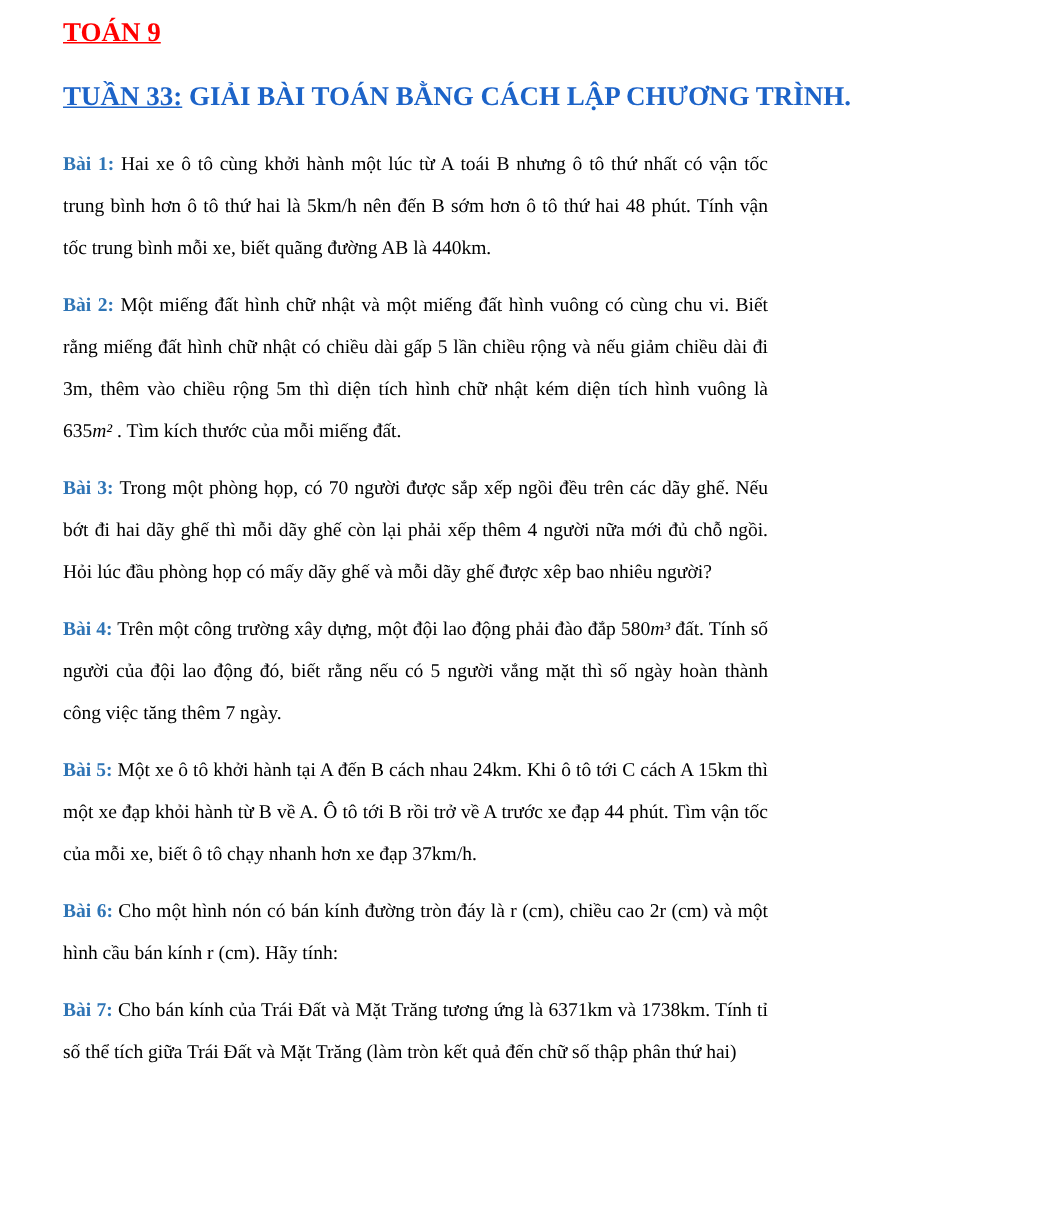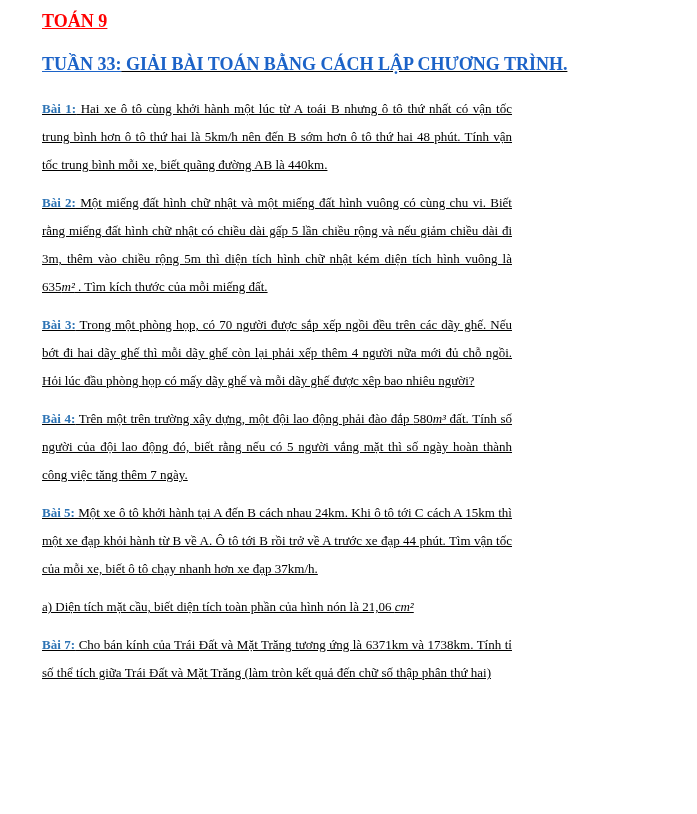--- a/index.html
+++ b/index.html
@@ -12,21 +12,20 @@
     height: 814px;
     overflow: hidden;
     font-family: "Liberation Serif", "DejaVu Serif", serif;
     color: #000000;
   }
   .page {
     box-sizing: border-box;
     width: 554px;
     height: 814px;
     padding: 10px 42px 0 42px;
-    text-decoration: underline;
   }
   .course {
     color: var(--course-red, #ff0000);
     font-size: 18px;
     font-weight: bold;
     text-decoration: underline;
     line-height: 22px;
   }
   .title-block {
     margin-top: 16px;
@@ -75,19 +74,19 @@
   <div class="course">TOÁN 9</div>
 
   <div class="title-block">
     <div class="title-line"><span class="title-underline">TUẦN 33:</span><span> GIẢI BÀI TOÁN BẰNG CÁCH LẬP CHƯƠNG TRÌNH.</span></div>
   </div>
 
   <div class="problems">
       <p class="para"><span class="label">Bài 1:</span><span class="body-text"> Hai xe ô tô cùng khởi hành một lúc từ A toái B nhưng ô tô thứ nhất có vận tốc trung bình hơn ô tô thứ hai là 5km/h nên đến B sớm hơn ô tô thứ hai 48 phút. Tính vận tốc trung bình mỗi xe, biết quãng đường AB là 440km.</span></p>
       <p class="para"><span class="label">Bài 2:</span><span class="body-text"> Một miếng đất hình chữ nhật và một miếng đất hình vuông có cùng chu vi. Biết rằng miếng đất hình chữ nhật có chiều dài gấp 5 lần chiều rộng và nếu giảm chiều dài đi 3m, thêm vào chiều rộng 5m thì diện tích hình chữ nhật kém diện tích hình vuông là </span><span class="math-num">635</span><span class="math-it">m²</span><span class="body-text"> . Tìm kích thước của mỗi miếng đất.</span></p>
       <p class="para"><span class="label">Bài 3:</span><span class="body-text"> Trong một phòng họp, có 70 người được sắp xếp ngồi đều trên các dãy ghế. Nếu bớt đi hai dãy ghế thì mỗi dãy ghế còn lại phải xếp thêm 4 người nữa mới đủ chỗ ngồi. Hỏi lúc đầu phòng họp có mấy dãy ghế và mỗi dãy ghế được xêp bao nhiêu người?</span></p>
-      <p class="para"><span class="label">Bài 4:</span><span class="body-text"> Trên một trên trường xây dựng, một đội lao động phải đào đắp </span><span class="math-num">580</span><span class="math-it">m³</span><span class="body-text"> đất. Tính số người của đội lao động đó, biết rằng nếu có 5 người vắng mặt thì số ngày hoàn thành công việc tăng thêm 7 ngày.</span></p>
+      <p class="para"><span class="label">Bài 4:</span><span class="body-text"> Trên một công trường xây dựng, một đội lao động phải đào đắp </span><span class="math-num">580</span><span class="math-it">m³</span><span class="body-text"> đất. Tính số người của đội lao động đó, biết rằng nếu có 5 người vắng mặt thì số ngày hoàn thành công việc tăng thêm 7 ngày.</span></p>
       <p class="para"><span class="label">Bài 5:</span><span class="body-text"> Một xe ô tô khởi hành tại A đến B cách nhau 24km. Khi ô tô tới C cách A 15km thì một xe đạp khỏi hành từ B về A. Ô tô tới B rồi trở về A trước xe đạp 44 phút. Tìm vận tốc của mỗi xe, biết ô tô chạy nhanh hơn xe đạp 37km/h.</span></p>
-      <p class="para"><span class="body-text">a) Diện tích mặt cầu, biết diện tích toàn phần của hình nón là 21,06 </span><span class="math-it">cm²</span></p>
+      <p class="para"><span class="label">Bài 6:</span><span class="body-text"> Cho một hình nón có bán kính đường tròn đáy là r (cm), chiều cao 2r (cm) và một hình cầu bán kính r (cm). Hãy tính:</span></p>
       <p class="para"><span class="label">Bài 7:</span><span class="body-text"> Cho bán kính của Trái Đất và Mặt Trăng tương ứng là 6371km và 1738km. Tính tỉ số thể tích giữa Trái Đất và Mặt Trăng (làm tròn kết quả đến chữ số thập phân thứ hai)</span></p>
     </div>
 
 </div>
 
 </body></html>

